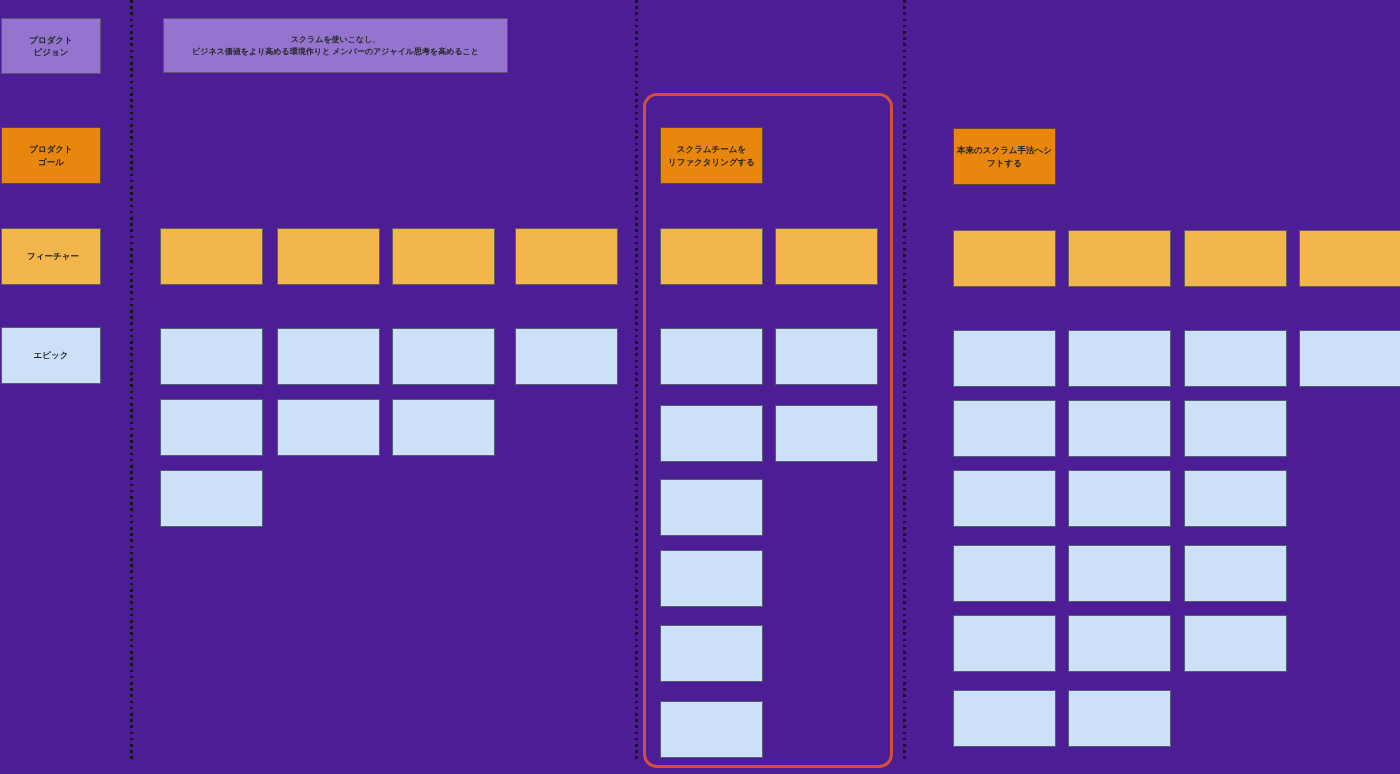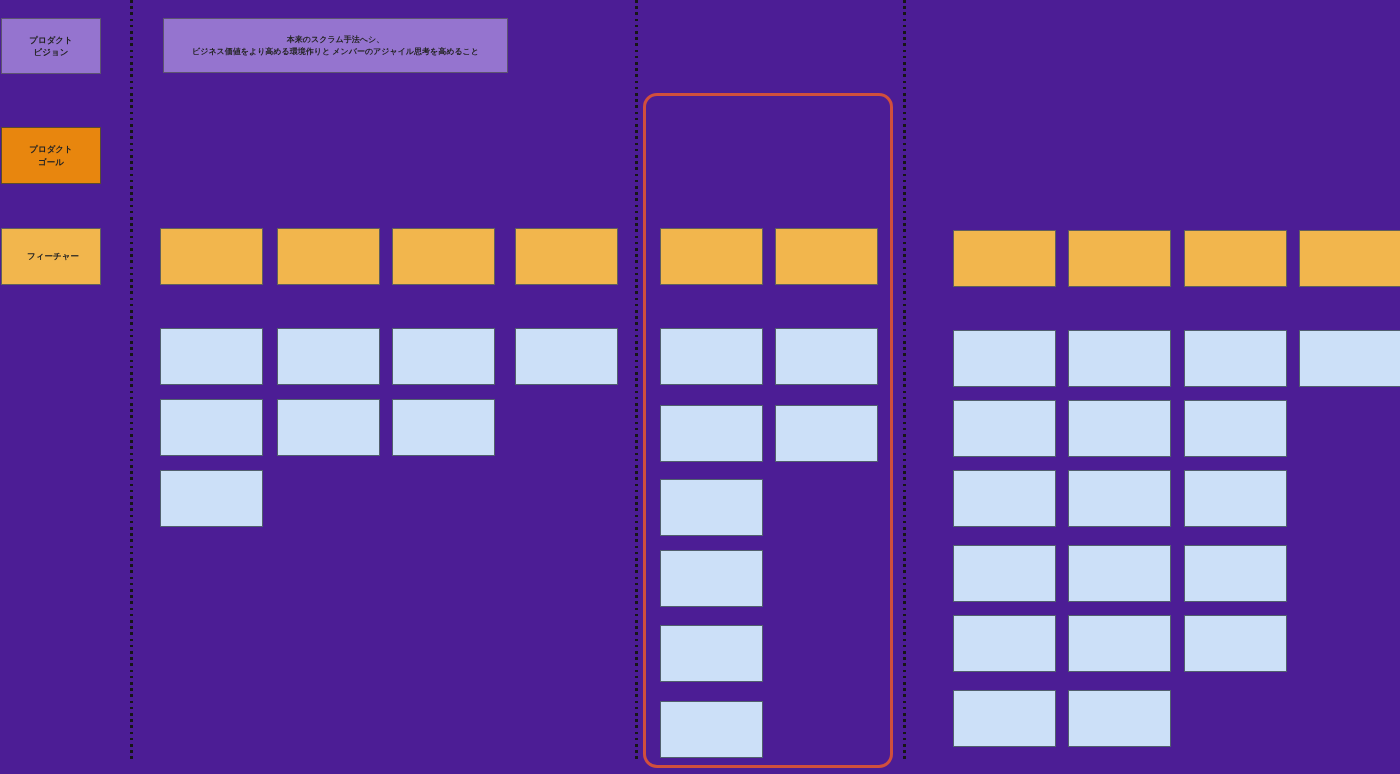--- a/index.html
+++ b/index.html
@@ -41,46 +41,51 @@
       <div class="divider" style="left: 635px; top: 0px; width: 2.5px; height: 762px;"></div>
       <div class="divider" style="left: 903px; top: 0px; width: 2.5px; height: 762px;"></div>
     </div>
   <div id="frame" class="frame" style="left: 643px; top: 93px; width: 250px; height: 675px;"></div>
   <div id="legend" class="cardlayer">
       <div class="card vision" style="left: 1px; top: 18px; width: 100px; height: 56px;">プロダクト
 ビジョン</div>
       <div class="card goal" style="left: 1px; top: 127px; width: 100px; height: 57px;">プロダクト
 ゴール</div>
       <div class="card feature" style="left: 1px; top: 228px; width: 100px; height: 57px;">フィーチャー</div>
+      <div class="card epic" style="left: 1px; top: 327px; width: 100px; height: 57px;">エピック</div>
     </div>
-  <div id="banner" class="card vision banner" style="left: 163px; top: 18px; width: 345px; height: 55px;">本来のスクラム手法へシ、
+  <div id="banner" class="card vision banner" style="left: 163px; top: 18px; width: 345px; height: 55px;">スクラムを使いこなし、
 ビジネス価値をより高める環境作りと メンバーのアジャイル思考を高めること</div>
   <div id="cards" class="cardlayer">
       <div class="card feature" style="left: 160px; top: 228px; width: 103px; height: 57px;"></div>
       <div class="card feature" style="left: 277px; top: 228px; width: 103px; height: 57px;"></div>
       <div class="card feature" style="left: 392px; top: 228px; width: 103px; height: 57px;"></div>
       <div class="card feature" style="left: 515px; top: 228px; width: 103px; height: 57px;"></div>
       <div class="card epic" style="left: 160px; top: 328px; width: 103px; height: 57px;"></div>
       <div class="card epic" style="left: 277px; top: 328px; width: 103px; height: 57px;"></div>
       <div class="card epic" style="left: 392px; top: 328px; width: 103px; height: 57px;"></div>
       <div class="card epic" style="left: 515px; top: 328px; width: 103px; height: 57px;"></div>
       <div class="card epic" style="left: 160px; top: 399px; width: 103px; height: 57px;"></div>
       <div class="card epic" style="left: 277px; top: 399px; width: 103px; height: 57px;"></div>
       <div class="card epic" style="left: 392px; top: 399px; width: 103px; height: 57px;"></div>
       <div class="card epic" style="left: 160px; top: 470px; width: 103px; height: 57px;"></div>
+      <div class="card goal" style="left: 660px; top: 127px; width: 103px; height: 57px;">スクラムチームを
+リファクタリングする</div>
       <div class="card feature" style="left: 660px; top: 228px; width: 103px; height: 57px;"></div>
       <div class="card feature" style="left: 775px; top: 228px; width: 103px; height: 57px;"></div>
       <div class="card epic" style="left: 660px; top: 328px; width: 103px; height: 57px;"></div>
       <div class="card epic" style="left: 775px; top: 328px; width: 103px; height: 57px;"></div>
       <div class="card epic" style="left: 660px; top: 405px; width: 103px; height: 57px;"></div>
       <div class="card epic" style="left: 775px; top: 405px; width: 103px; height: 57px;"></div>
       <div class="card epic" style="left: 660px; top: 479px; width: 103px; height: 57px;"></div>
       <div class="card epic" style="left: 660px; top: 550px; width: 103px; height: 57px;"></div>
       <div class="card epic" style="left: 660px; top: 625px; width: 103px; height: 57px;"></div>
       <div class="card epic" style="left: 660px; top: 701px; width: 103px; height: 57px;"></div>
+      <div class="card goal" style="left: 953px; top: 128px; width: 103px; height: 57px;">本来のスクラム手法へシ
+フトする</div>
       <div class="card feature" style="left: 953px; top: 230px; width: 103px; height: 57px;"></div>
       <div class="card feature" style="left: 1068px; top: 230px; width: 103px; height: 57px;"></div>
       <div class="card feature" style="left: 1184px; top: 230px; width: 103px; height: 57px;"></div>
       <div class="card feature" style="left: 1299px; top: 230px; width: 103px; height: 57px;"></div>
       <div class="card epic" style="left: 953px; top: 330px; width: 103px; height: 57px;"></div>
       <div class="card epic" style="left: 1068px; top: 330px; width: 103px; height: 57px;"></div>
       <div class="card epic" style="left: 1184px; top: 330px; width: 103px; height: 57px;"></div>
       <div class="card epic" style="left: 1299px; top: 330px; width: 103px; height: 57px;"></div>
       <div class="card epic" style="left: 953px; top: 400px; width: 103px; height: 57px;"></div>
       <div class="card epic" style="left: 1068px; top: 400px; width: 103px; height: 57px;"></div>

